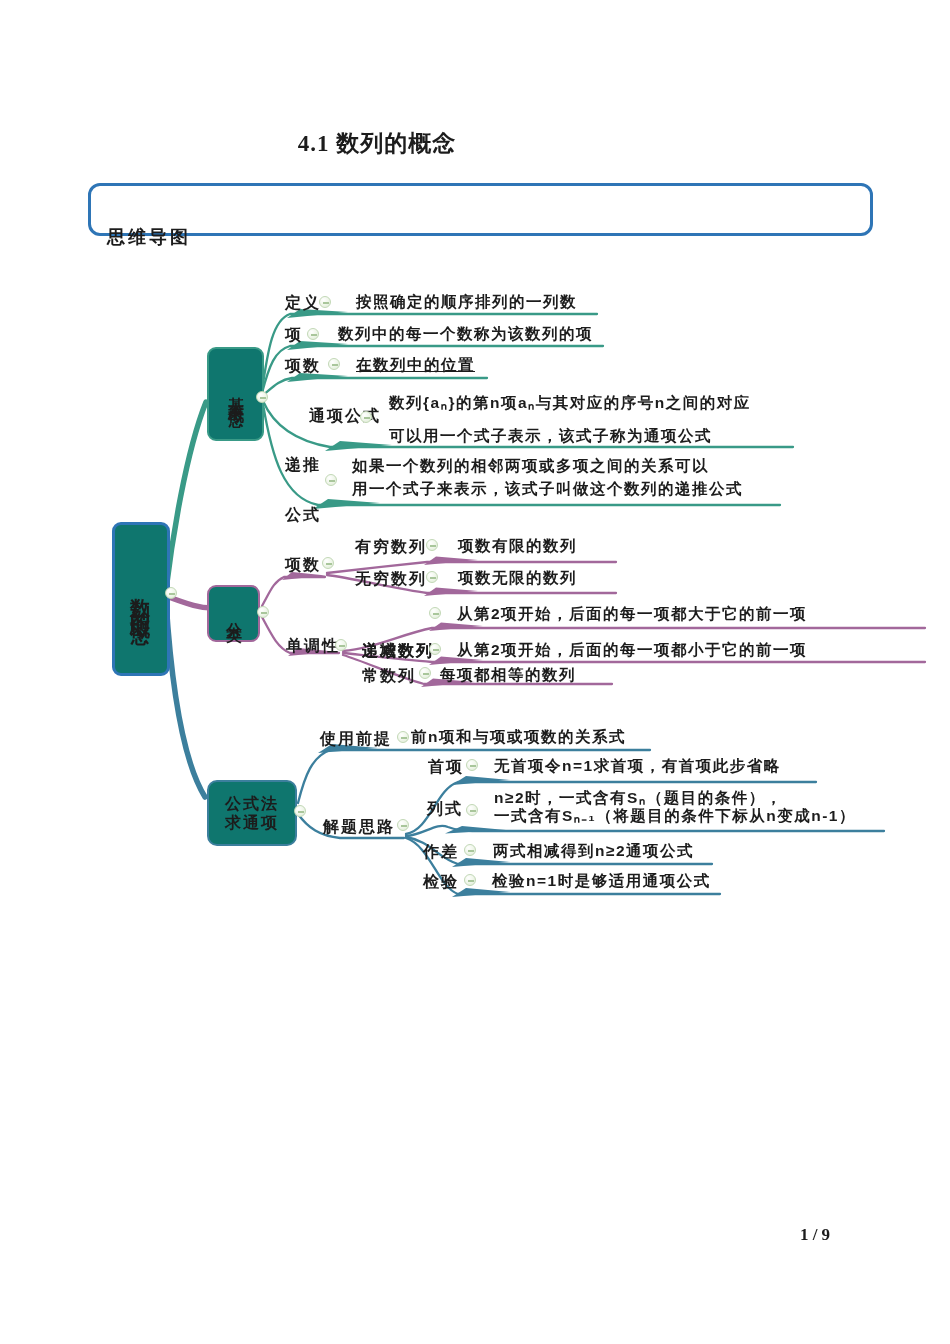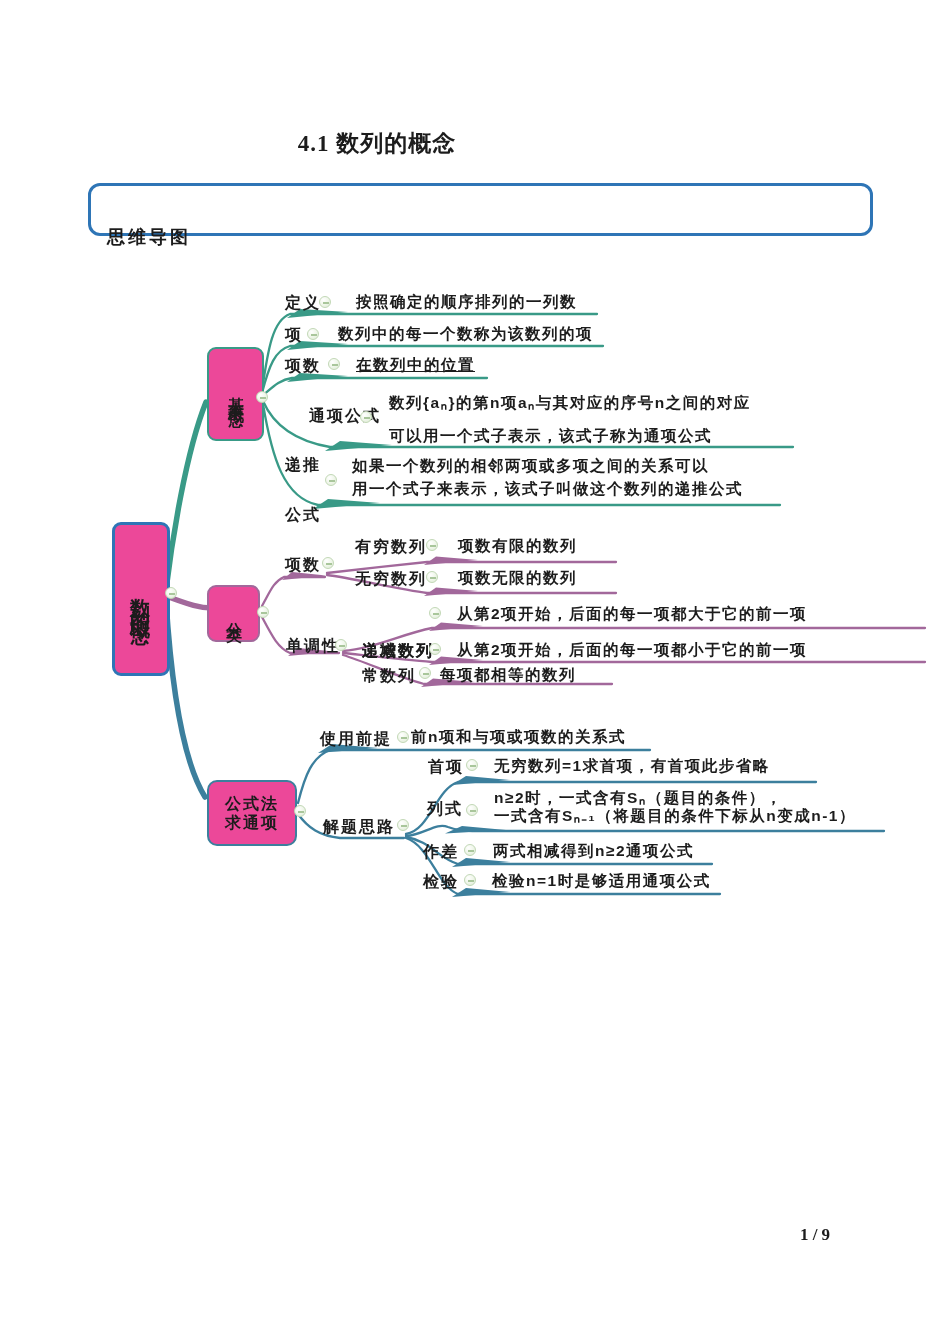--- a/index.html
+++ b/index.html
@@ -7,21 +7,21 @@
         font-family:"Liberation Sans",sans-serif;color:#1c1c1c;}
   .title{position:absolute;left:0;top:128px;width:754px;text-align:center;
          font-family:"Liberation Serif",serif;font-weight:700;font-size:23px;letter-spacing:1px;}
   .section-box{position:absolute;left:88px;top:183px;width:779px;height:47px;
                border:3px solid #2e75b6;border-radius:12px;background:#fff;}
   .section-label{position:absolute;left:16px;top:11px;font-size:18px;font-weight:700;letter-spacing:3px;margin-top:28px;}
   svg.lines{position:absolute;left:0;top:0;z-index:1;}
   .teal{stroke:#399a87;} .purple{stroke:#a2689b;} .steel{stroke:#3c7f9d;}
   .ft{fill:#399a87;} .fp{fill:#a2689b;} .fs{fill:#3c7f9d;}
   path{fill:none;stroke-linecap:round;}
-  .node{position:absolute;background:#ec4899;display:flex;align-items:center;justify-content:center;
+  .node{position:absolute;background:#0f766e;display:flex;align-items:center;justify-content:center;
         z-index:2;font-weight:600;}
   .vtext{writing-mode:vertical-rl;text-orientation:upright;}
   .node-root{left:112px;top:522px;width:52px;height:148px;border:3px solid #2e75b6;border-radius:9px;
              font-size:20px;letter-spacing:7px;}
   .node-basic{left:207px;top:347px;width:53px;height:90px;border:2.5px solid #399a87;border-radius:9px;
               font-size:16px;letter-spacing:5px;}
   .node-classify{left:207px;top:585px;width:49px;height:53px;border:2.5px solid #a2689b;border-radius:9px;
                  font-size:16px;letter-spacing:5px;}
   .node-formula{left:207px;top:780px;width:86px;height:62px;border:2.5px solid #3c7f9d;border-radius:10px;
                 font-size:16px;line-height:19px;letter-spacing:2px;text-align:center;flex-direction:column;}
@@ -122,21 +122,21 @@
   <div class="dsc" style="left:457px;top:605px;">从第2项开始，后面的每一项都大于它的前一项</div>
   <div class="lbl" style="left:362px;top:642px;">递减数列</div>
   <div class="dsc" style="left:457px;top:641px;">从第2项开始，后面的每一项都小于它的前一项</div>
   <div class="lbl" style="left:362px;top:667px;">常数列</div>
   <div class="dsc" style="left:440px;top:666px;">每项都相等的数列</div>
 
   <div class="lbl" style="left:320px;top:730px;">使用前提</div>
   <div class="dsc" style="left:411px;top:728px;">前n项和与项或项数的关系式</div>
   <div class="lbl" style="left:323px;top:818px;">解题思路</div>
   <div class="lbl" style="left:428px;top:758px;">首项</div>
-  <div class="dsc" style="left:494px;top:757px;">无穷数列=1求首项，有首项此步省略</div>
+  <div class="dsc" style="left:494px;top:757px;">无首项令n=1求首项，有首项此步省略</div>
   <div class="lbl" style="left:427px;top:800px;">列式</div>
   <div class="dsc" style="left:494px;top:789px;">n≥2时，一式含有Sₙ（题目的条件），</div>
   <div class="dsc" style="left:494px;top:807px;">一式含有Sₙ₋₁（将题目的条件下标从n变成n-1）</div>
   <div class="lbl" style="left:423px;top:843px;">作差</div>
   <div class="dsc" style="left:493px;top:842px;">两式相减得到n≥2通项公式</div>
   <div class="lbl" style="left:423px;top:873px;">检验</div>
   <div class="dsc" style="left:492px;top:872px;">检验n=1时是够适用通项公式</div>
 
   <div class="bead" style="left:165px;top:587px;"></div>
   <div class="bead" style="left:256px;top:391px;"></div>

